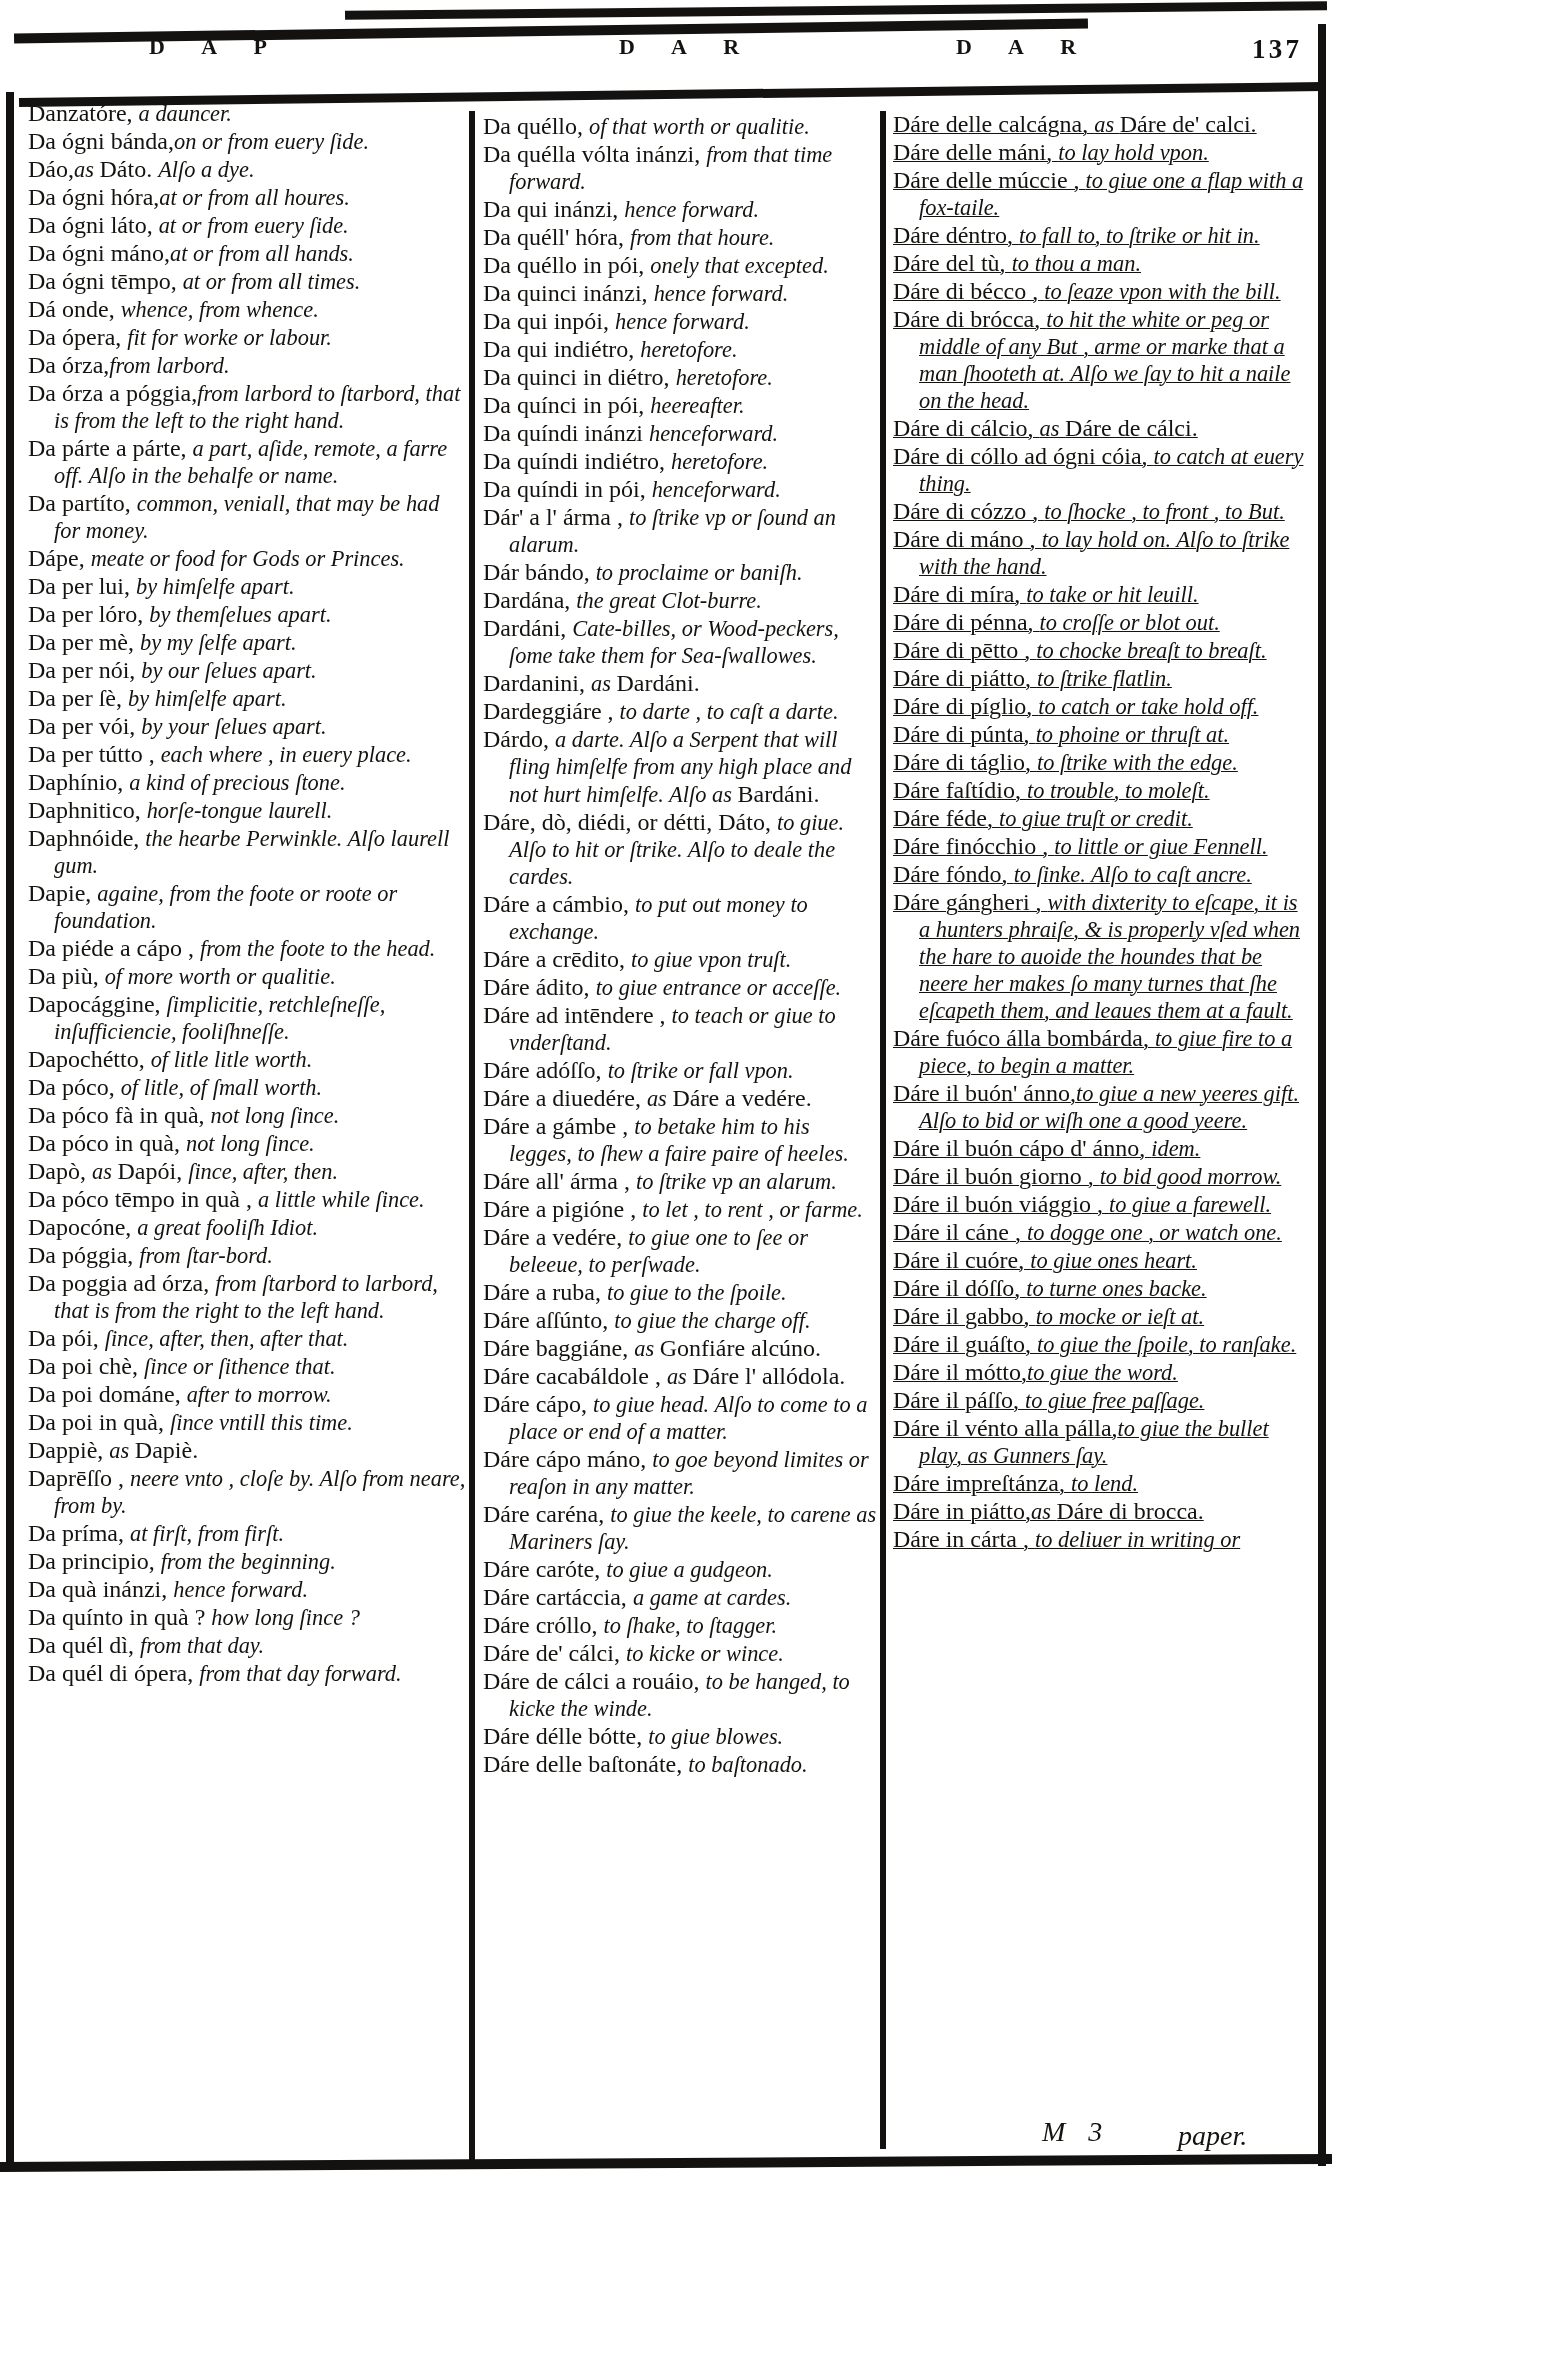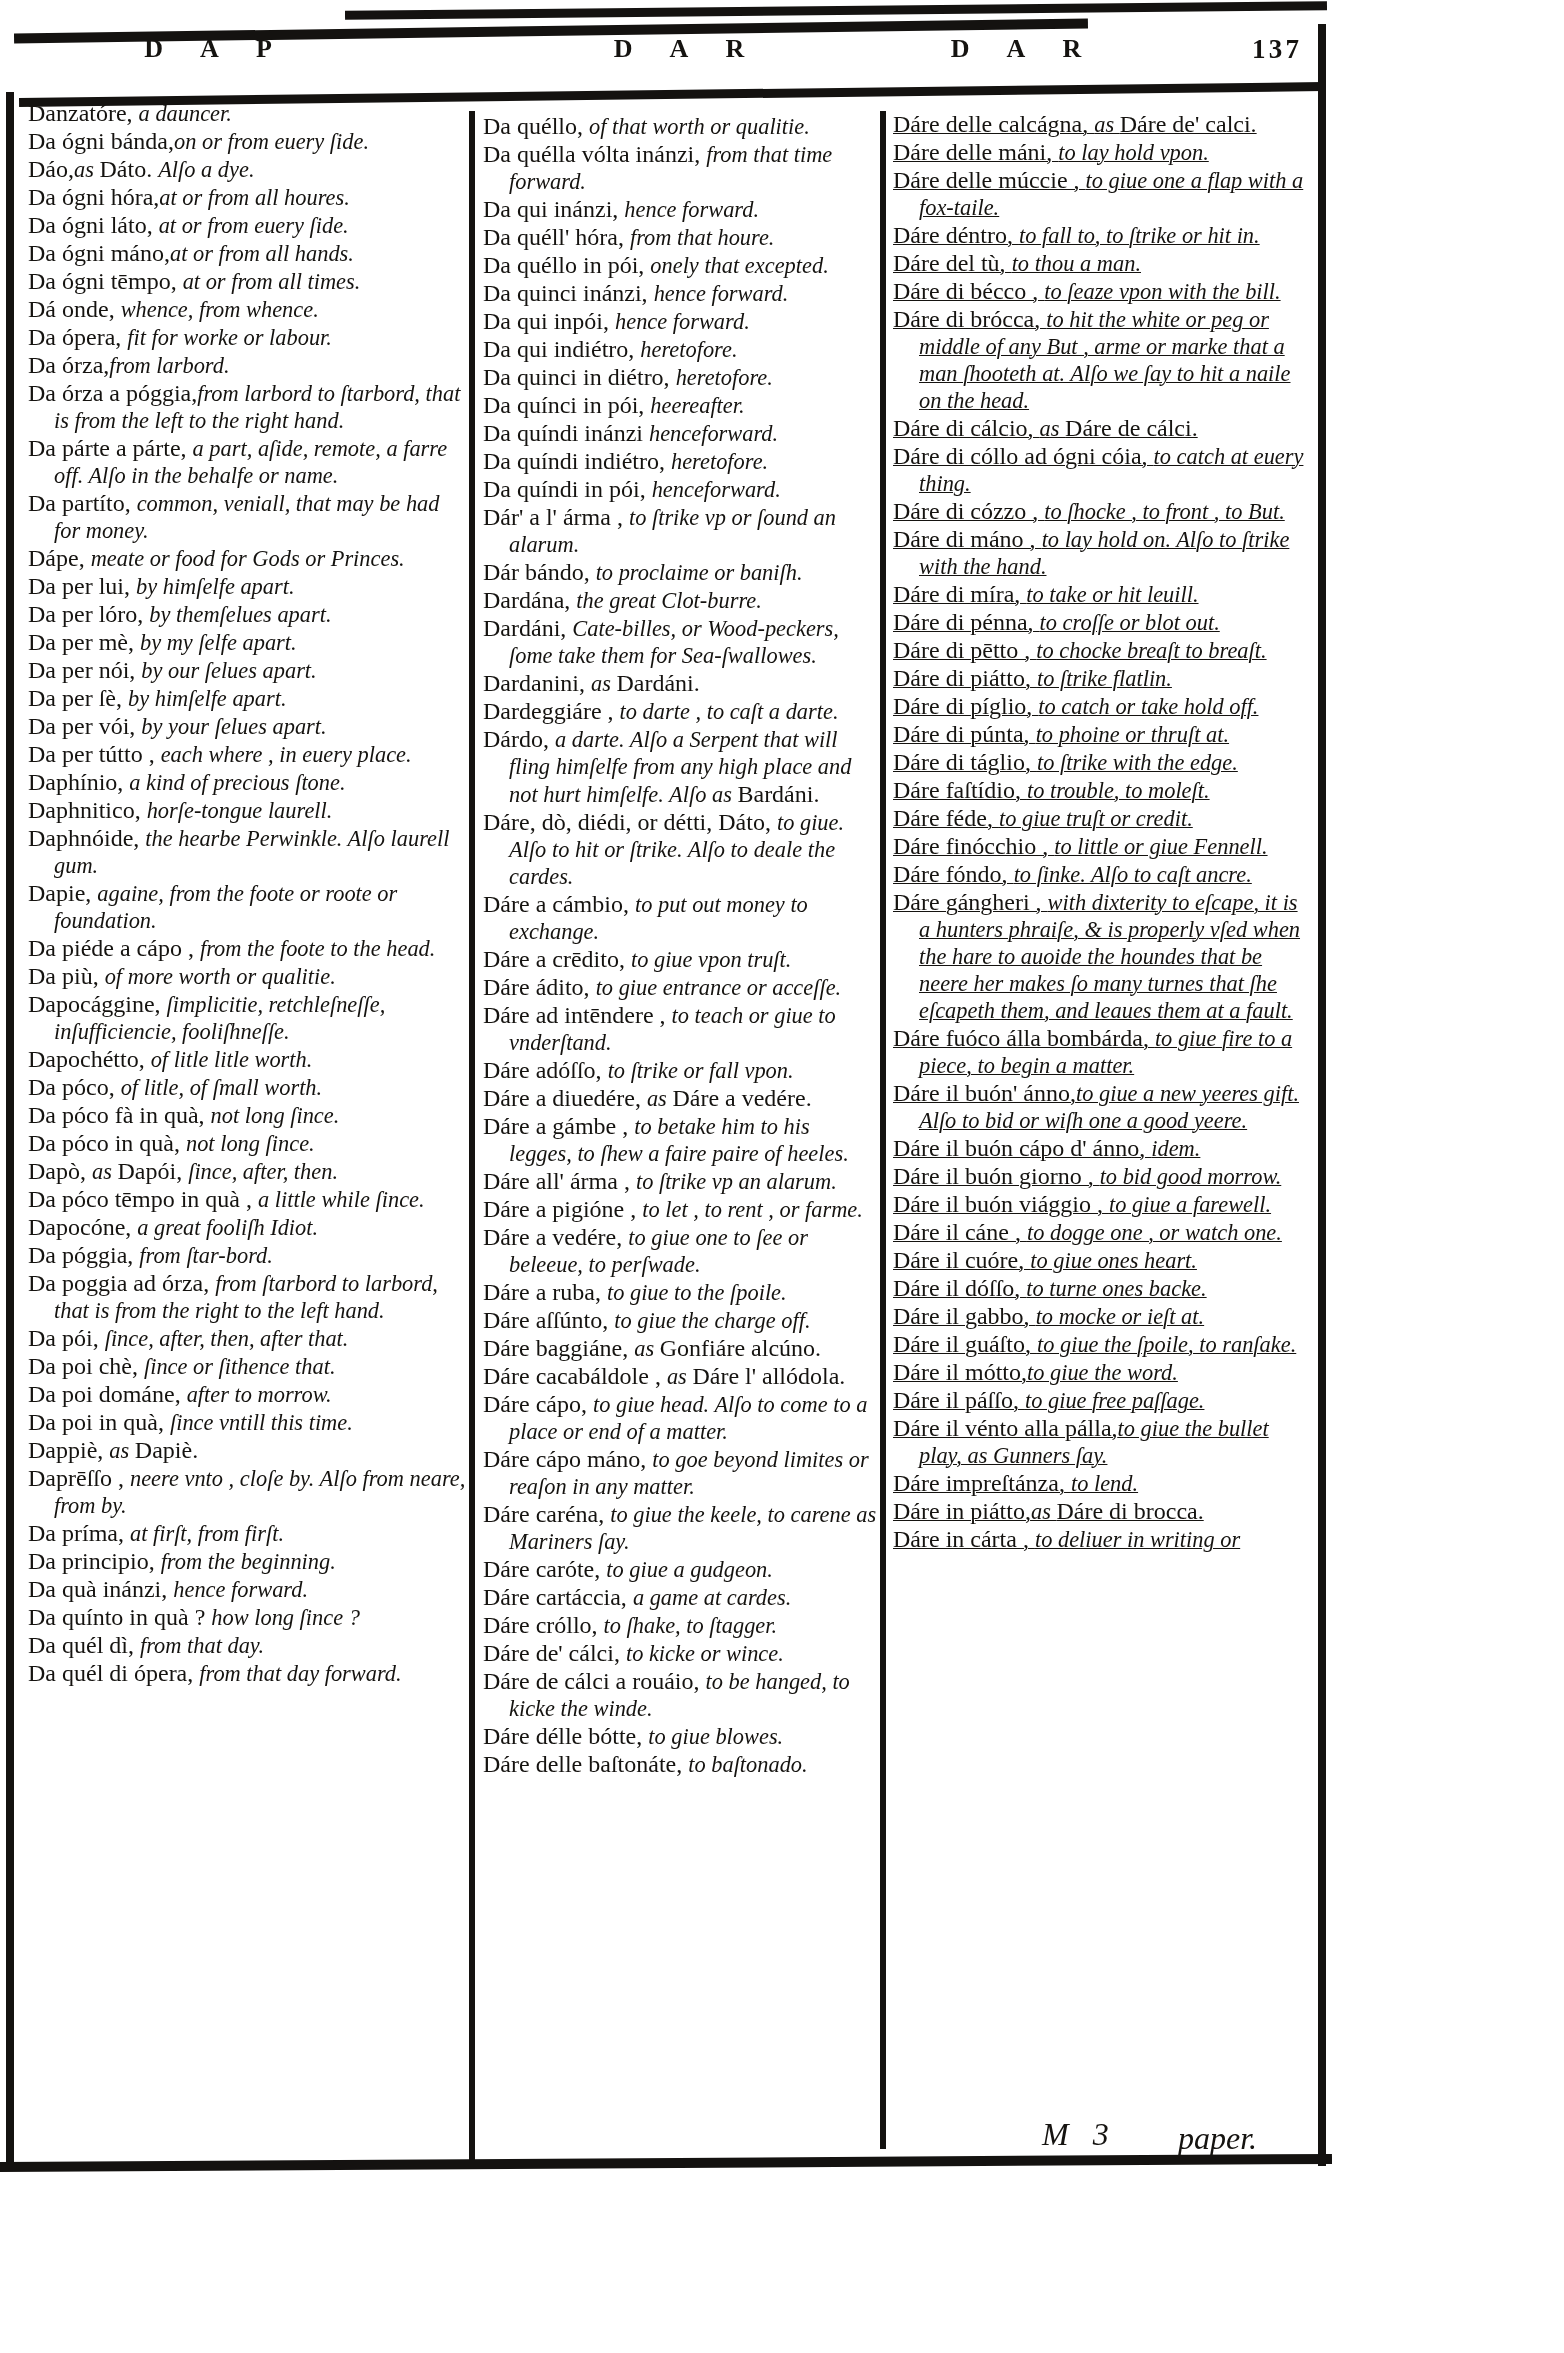--- a/index.html
+++ b/index.html
@@ -1,25 +1,25 @@
 <!DOCTYPE html>
 <html style="font-size:13px"><head>
 <meta charset="utf-8">
 <style>
   html,body{margin:0;padding:0;background:#ffffff;}
   body{width:1565px;height:2354px;position:relative;font-family:"Liberation Serif",serif;color:#151310;overflow:hidden;}
   .rule{position:absolute;background:#141210;}
   .vrule{position:absolute;background:#141210;}
-  .hdr{position:absolute;font-size:26px;font-weight:bold;letter-spacing:16px;text-align:center;white-space:nowrap;}
+  .hdr{position:absolute;font-size:22px;font-weight:bold;letter-spacing:16px;text-align:center;white-space:nowrap;}
   .pagenum{position:absolute;font-size:27px;font-weight:bold;letter-spacing:3.2px;}
   .col{position:absolute;}
   .entry{margin:0;padding-left:26px;text-indent:-26px;line-height:24px;}
   .entry .r{font-size:24px;}
   .entry .i{font-size:22.4px;font-style:italic;}
-  .foot{position:absolute;font-size:32px;}
+  .foot{position:absolute;font-size:28px;}
   .foot.i{font-style:italic;}
 </style>
 </head>
 <body>
 
 <div class="rule" style="left:345px;top:6.4px;width:982px;height:8.8px;transform:rotate(-0.55deg);"></div>
 <div class="rule" style="left:14.4px;top:26px;width:1074px;height:10.4px;transform:rotate(-0.8deg);"></div>
 <div class="rule" style="left:19px;top:90px;width:1304px;height:8.8px;transform:rotate(-0.7deg);"></div>
 <div class="rule" style="left:0px;top:2158px;width:1332px;height:9.6px;transform:rotate(-0.35deg);"></div>
 <div class="vrule" style="left:6.4px;top:92px;width:7.2px;height:2078px;"></div>

